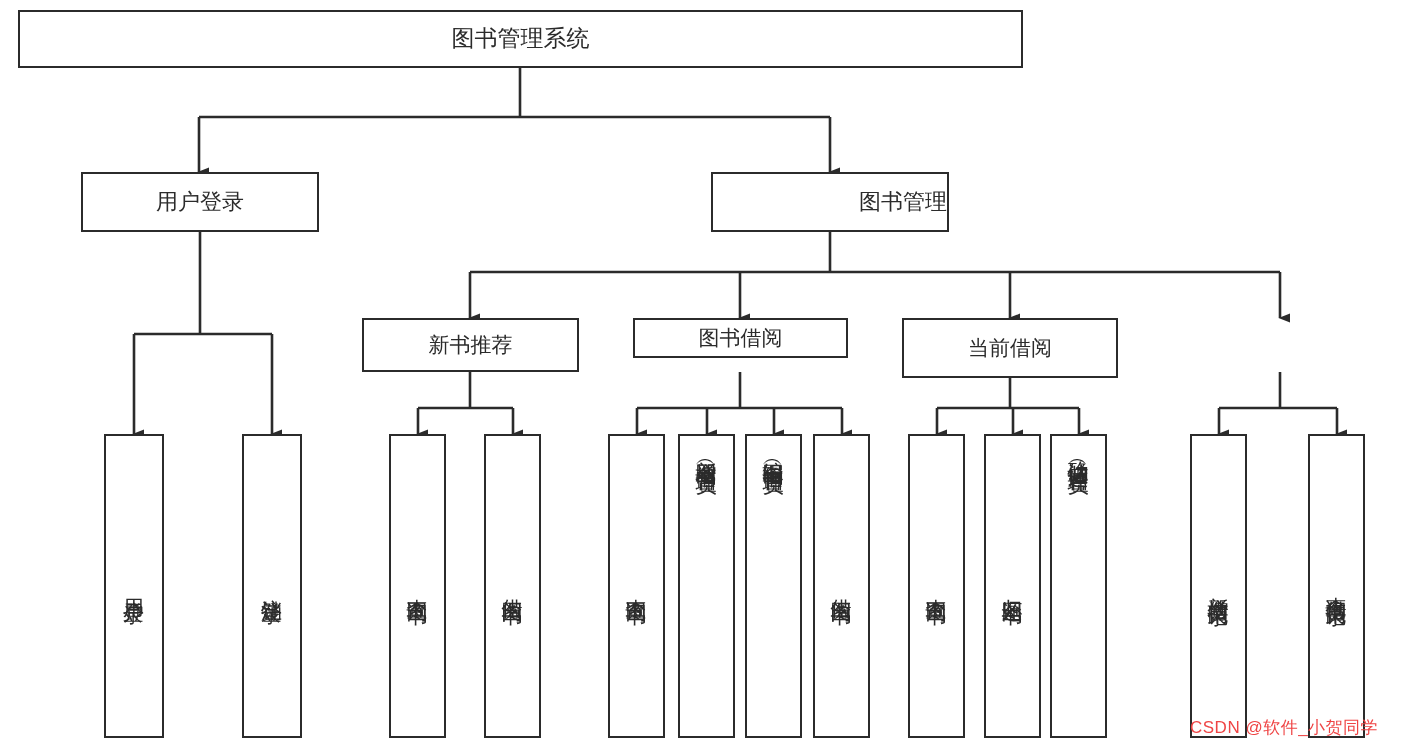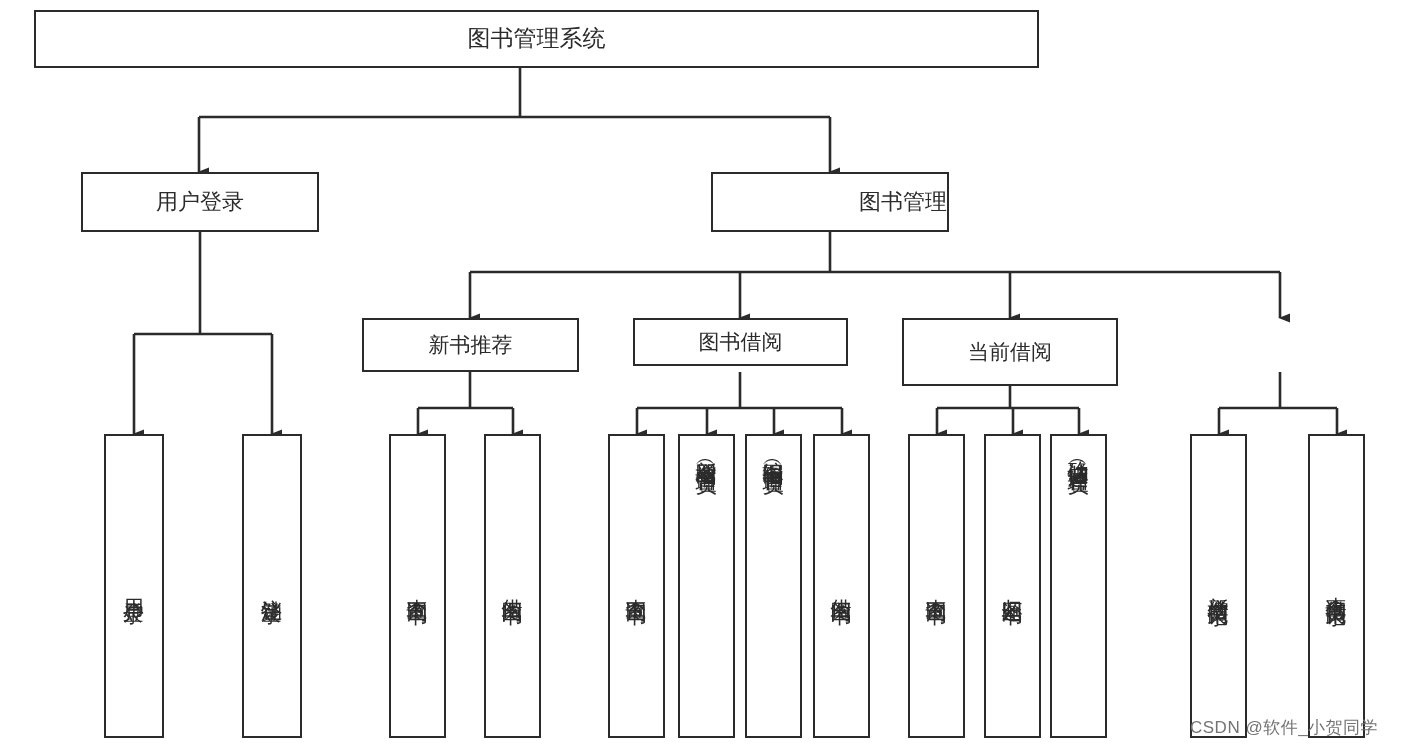--- a/index.html
+++ b/index.html
@@ -62,21 +62,21 @@
     font-size: 21px;
     letter-spacing: 2px;
     line-height: 1;
     white-space: nowrap;
   }
   #watermark {
     position: absolute;
     left: 1190px;
     top: 716px;
     font-size: 17px;
-    color: #737373;
+    color: #ef4444;
     letter-spacing: 0.5px;
     white-space: nowrap;
     pointer-events: none;
   }
 </style>
 </head>
 <body>
 
 <div id="diagram-root">
 
@@ -116,38 +116,38 @@
         <path d="M 937 408 L 937 434" marker-end="url(#arrowhead)"></path>
         <path d="M 1013 408 L 1013 434" marker-end="url(#arrowhead)"></path>
         <path d="M 1079 408 L 1079 434" marker-end="url(#arrowhead)"></path>
         <path d="M 1280 372 L 1280 408"></path>
         <path d="M 1219 408 L 1337 408"></path>
         <path d="M 1219 408 L 1219 434" marker-end="url(#arrowhead)"></path>
         <path d="M 1337 408 L 1337 434" marker-end="url(#arrowhead)"></path>
       </g>
   </svg>
 
-  <div class="node-box tier-root" style="left: 18px; top: 10px; width: 1005px; height: 58px; margin-left: 16px;">
+  <div class="node-box tier-root" style="left: 18px; top: 10px; width: 1005px; height: 58px;">
     <span class="node-label">图书管理系统</span>
   </div>
 
   <div class="node-box tier-2" style="left: 81px; top: 172px; width: 238px; height: 60px;">
     <span class="node-label">用户登录</span>
   </div>
   <div class="node-box tier-2" style="left: 711px; top: 172px; width: 238px; height: 60px; justify-content: flex-end;">
     <span class="node-label">图书管理</span>
   </div>
 
   <div class="node-box tier-3" style="left: 362px; top: 318px; width: 217px; height: 54px;">
     <span class="node-label">新书推荐</span>
   </div>
-  <div class="node-box tier-3" style="left: 633px; top: 318px; width: 215px; height: 48px;">
+  <div class="node-box tier-3" style="left: 633px; top: 318px; width: 215px; height: 40px;">
     <span class="node-label">图书借阅</span>
   </div>
-  <div class="node-box tier-3" style="left: 902px; top: 318px; width: 216px; height: 68px;">
+  <div class="node-box tier-3" style="left: 902px; top: 318px; width: 216px; height: 60px;">
     <span class="node-label">当前借阅</span>
   </div>
 
   <div id="leaf-container">
       <div class="node-box leaf-box center-v" style="left: 104px; top: 434px; width: 60px; height: 304px;">
         <span class="node-label">用户登录</span>
       </div>
       <div class="node-box leaf-box center-v" style="left: 242px; top: 434px; width: 60px; height: 304px;">
         <span class="node-label">注销登录</span>
       </div>

